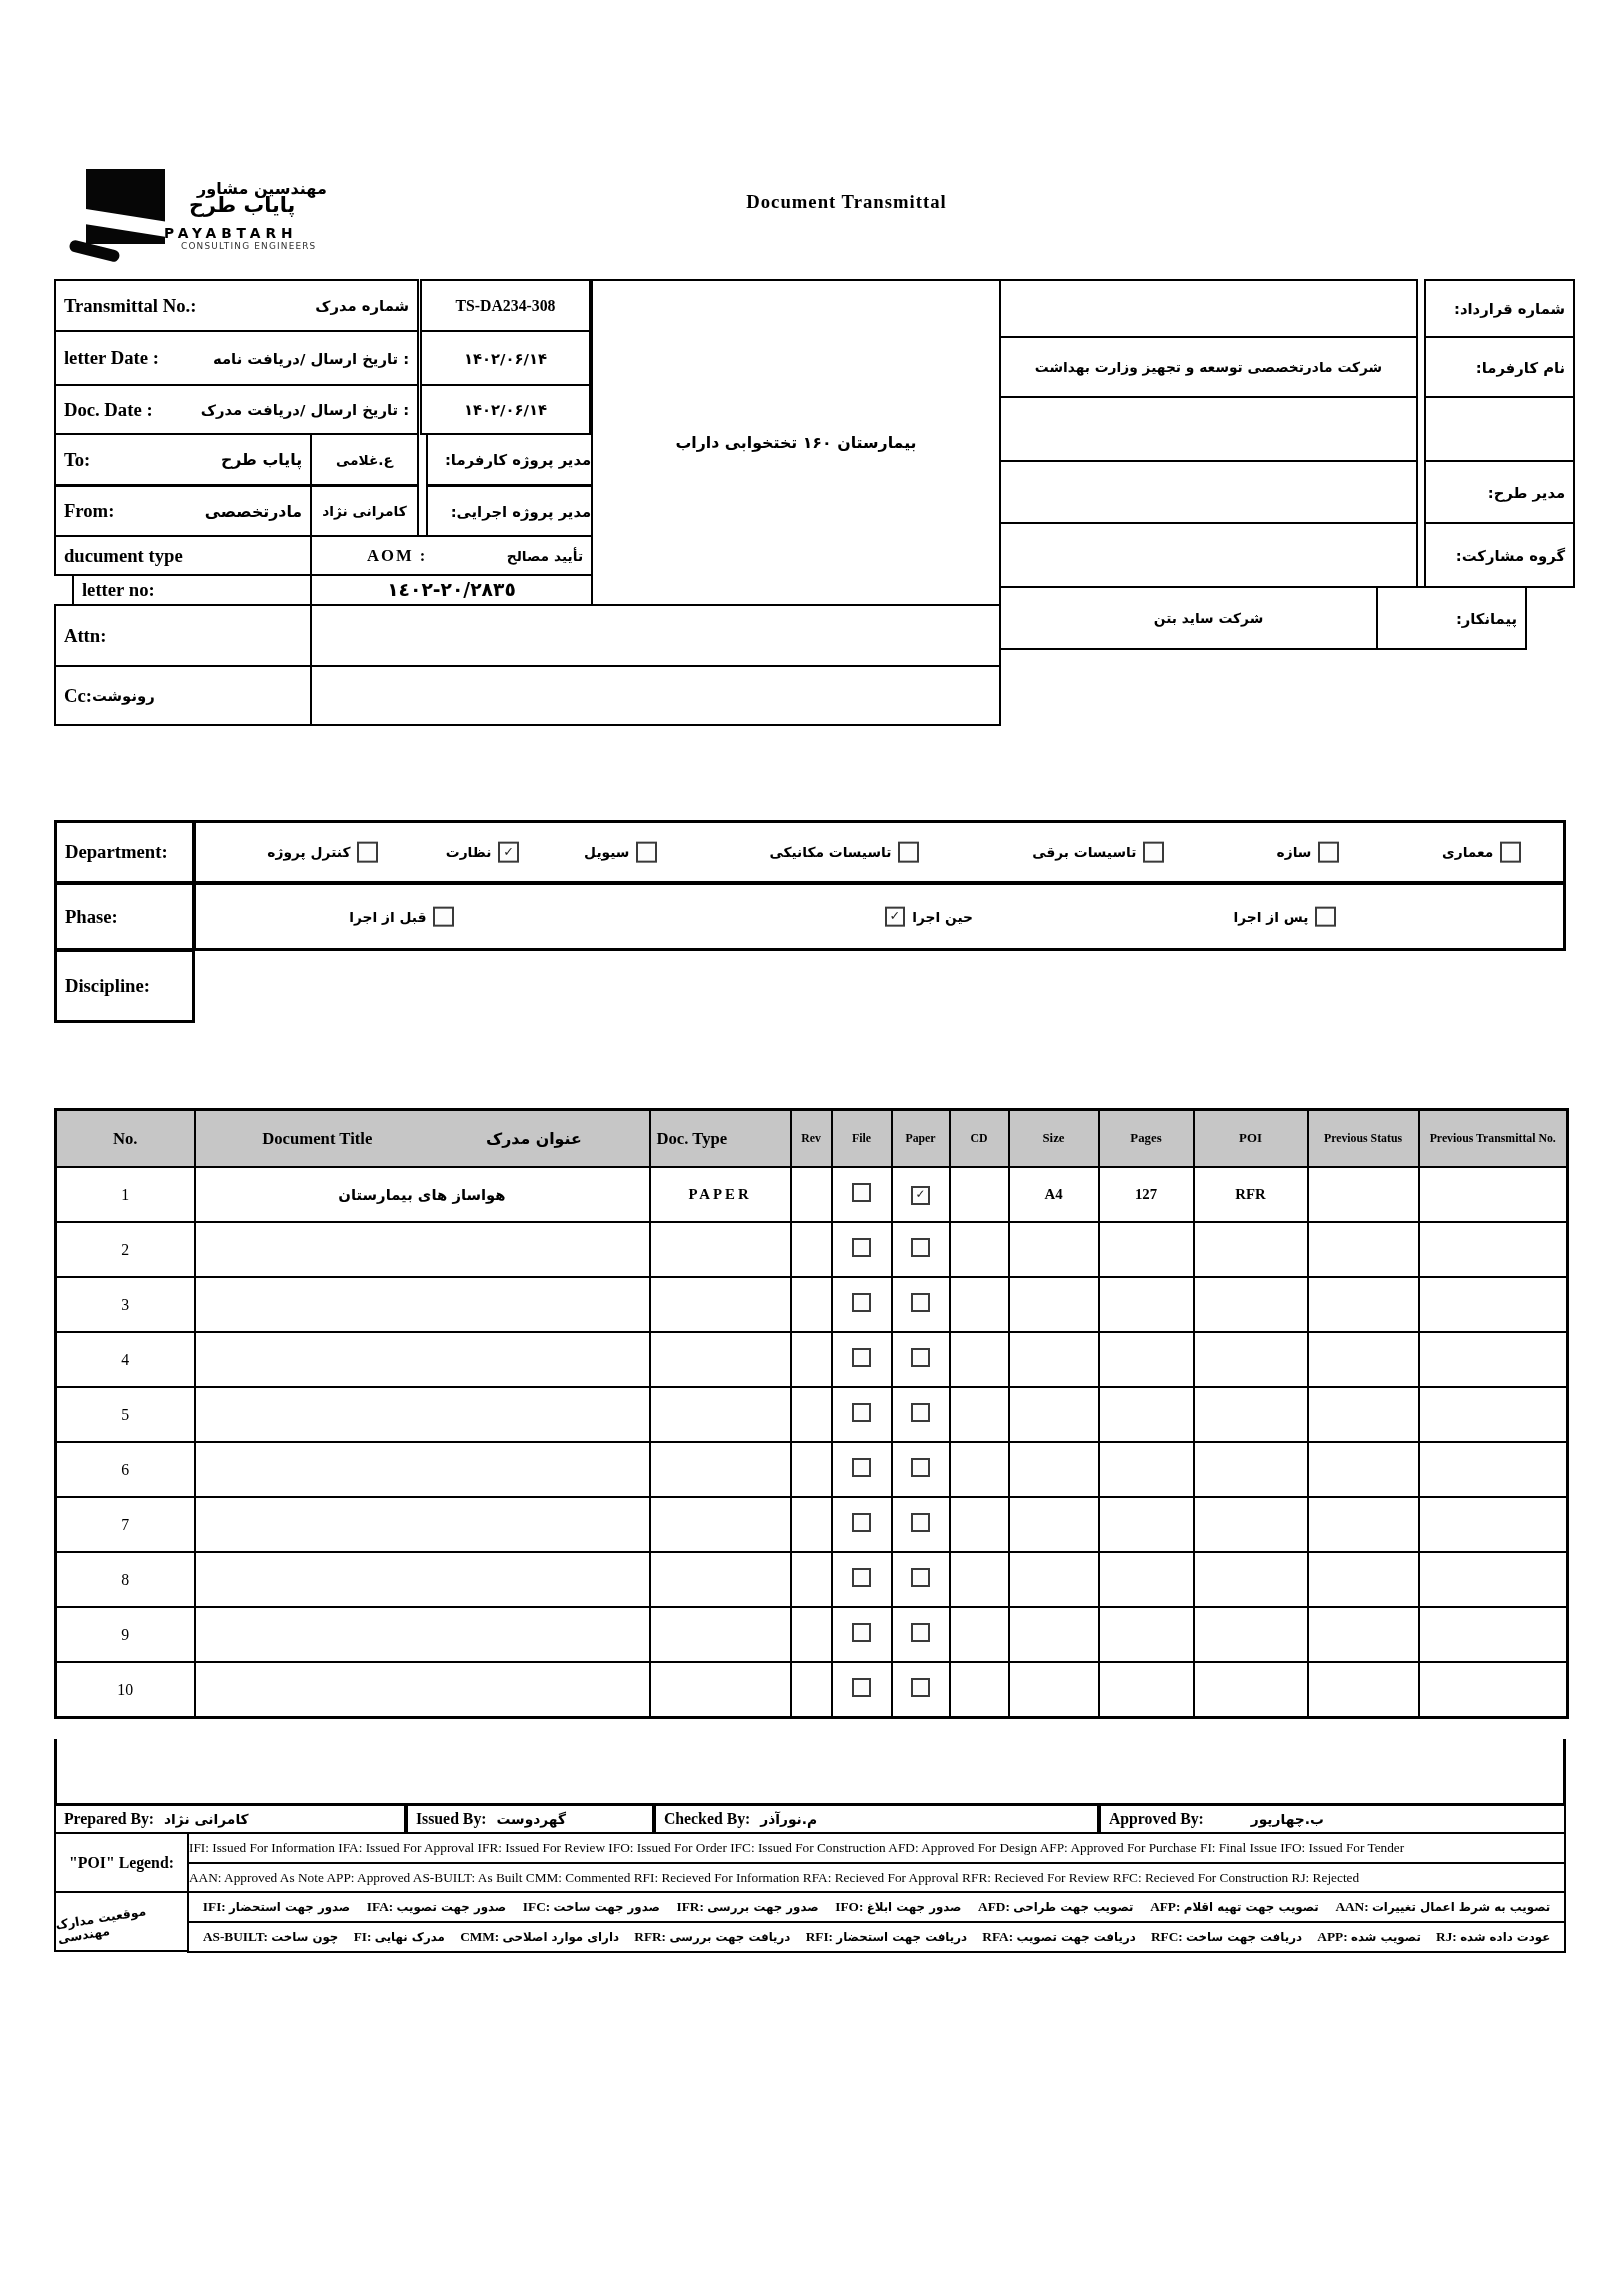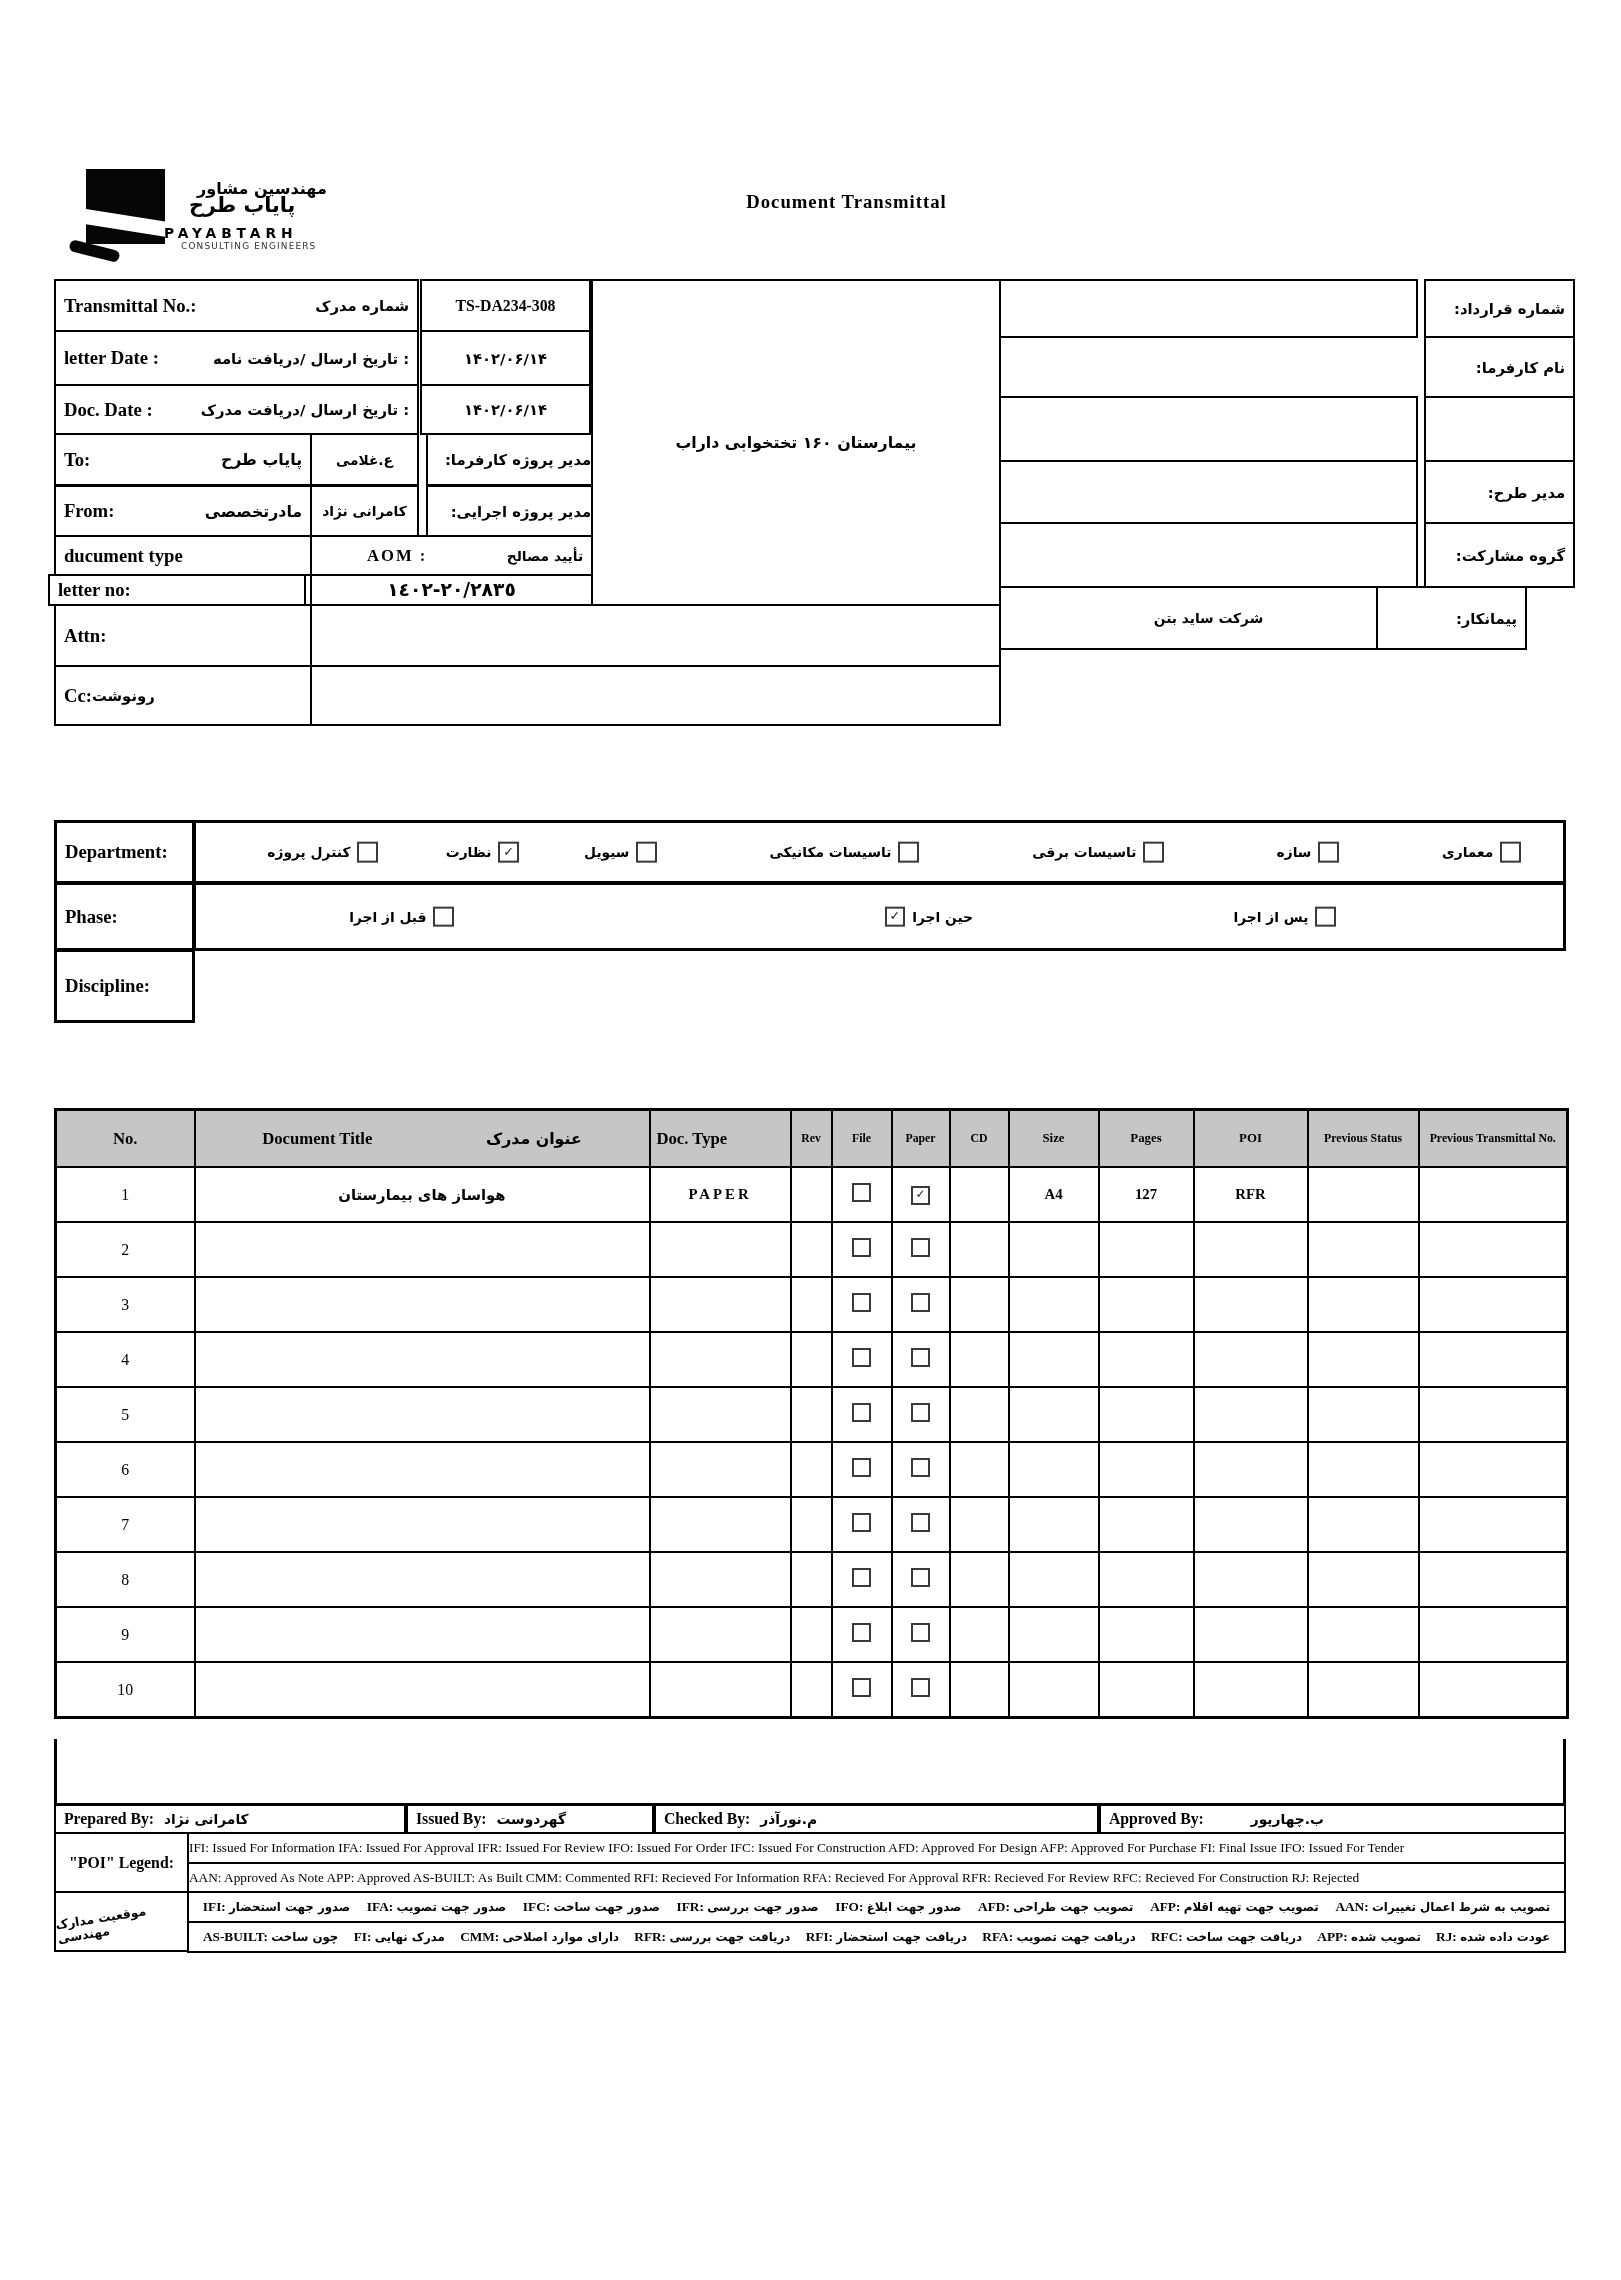--- a/index.html
+++ b/index.html
@@ -127,21 +127,21 @@
   </div>
 
   <div class="c jl" style="left:54px;top:535px;width:258px;height:41px;">
     <span class="en">ducument type</span>
   </div>
   <div class="c jb" style="left:310px;top:535px;width:283px;height:41px;">
     <span class="aom">AOM  :</span>
     <span class="fa-b f14">تأیید مصالح</span>
   </div>
 
-  <div class="c jl" style="left:48px;top:574px;width:258px;height:31.5px;">
+  <div class="c jl" style="left:72px;top:574px;width:258px;height:31.5px;">
     <span class="en">letter no:</span>
   </div>
   <div class="c jc" style="left:310px;top:574px;width:283px;height:31.5px;">
     <span class="fa-b ltrtxt" style="font-size:18.7px;">١٤٠٢-٢٠/٢٨٣٥</span>
   </div>
 
   <div class="c jl" style="left:54px;top:604px;width:258px;height:63px;">
     <span class="en">Attn:</span>
   </div>
   <div class="c jl" style="left:310px;top:604px;width:691px;height:63px;">
@@ -160,20 +160,23 @@
     <span class="fa-b f16">بیمارستان ۱۶۰ تختخوابی داراب</span>
   </div>
 
   <div class="c jc" style="left:999px;top:279px;width:419px;height:59px;">
     <span></span>
   </div>
   <div class="c rtl jl" style="left:1416px;top:279px;width:151px;height:59px;">
     <span class="fa-b f15">شماره قرارداد:</span>
   </div>
 
+  <div class="c jc" style="left:999px;top:336px;width:419px;height:62px;">
+    <span class="fa-b f14">شرکت مادرتخصصی توسعه و تجهیز وزارت بهداشت</span>
+  </div>
   <div class="c rtl jl" style="left:1416px;top:336px;width:151px;height:62px;">
     <span class="fa-b f15">نام کارفرما:</span>
   </div>
 
   <div class="c jc" style="left:999px;top:396px;width:419px;height:66px;">
     <span></span>
   </div>
   <div class="c rtl jl" style="left:1416px;top:396px;width:151px;height:66px;">
     <span class="fa-b f15"></span>
   </div>

